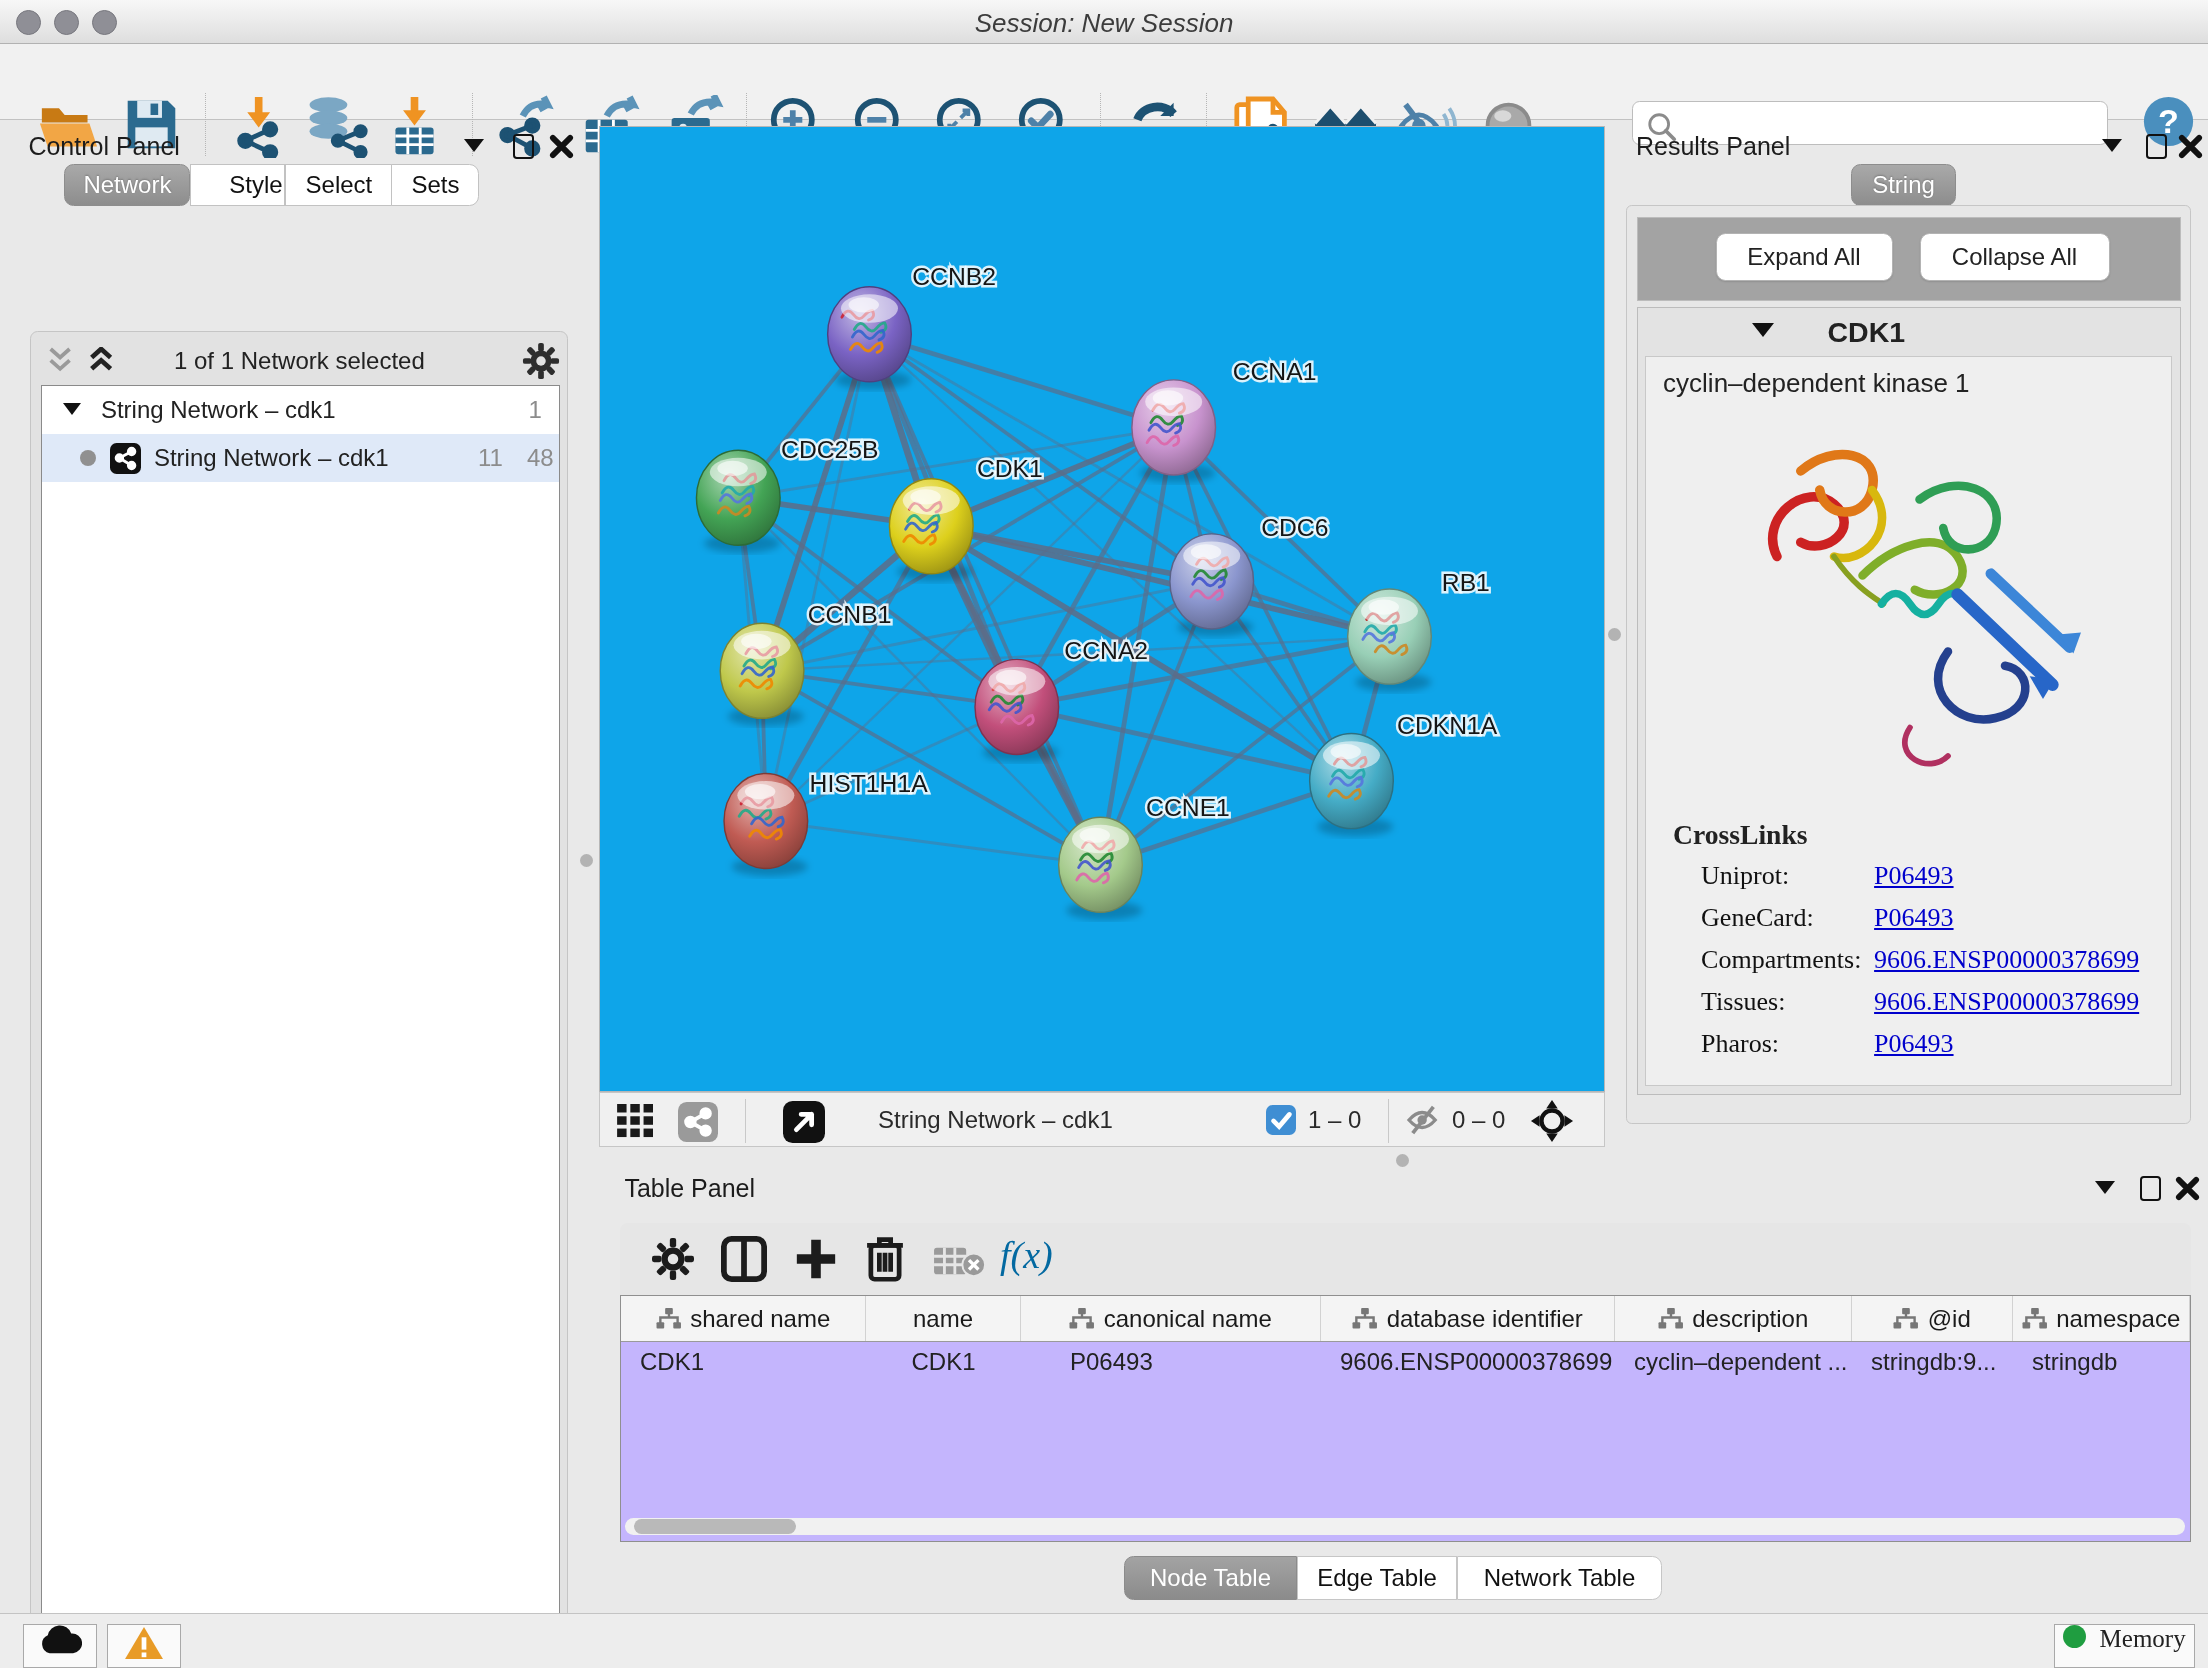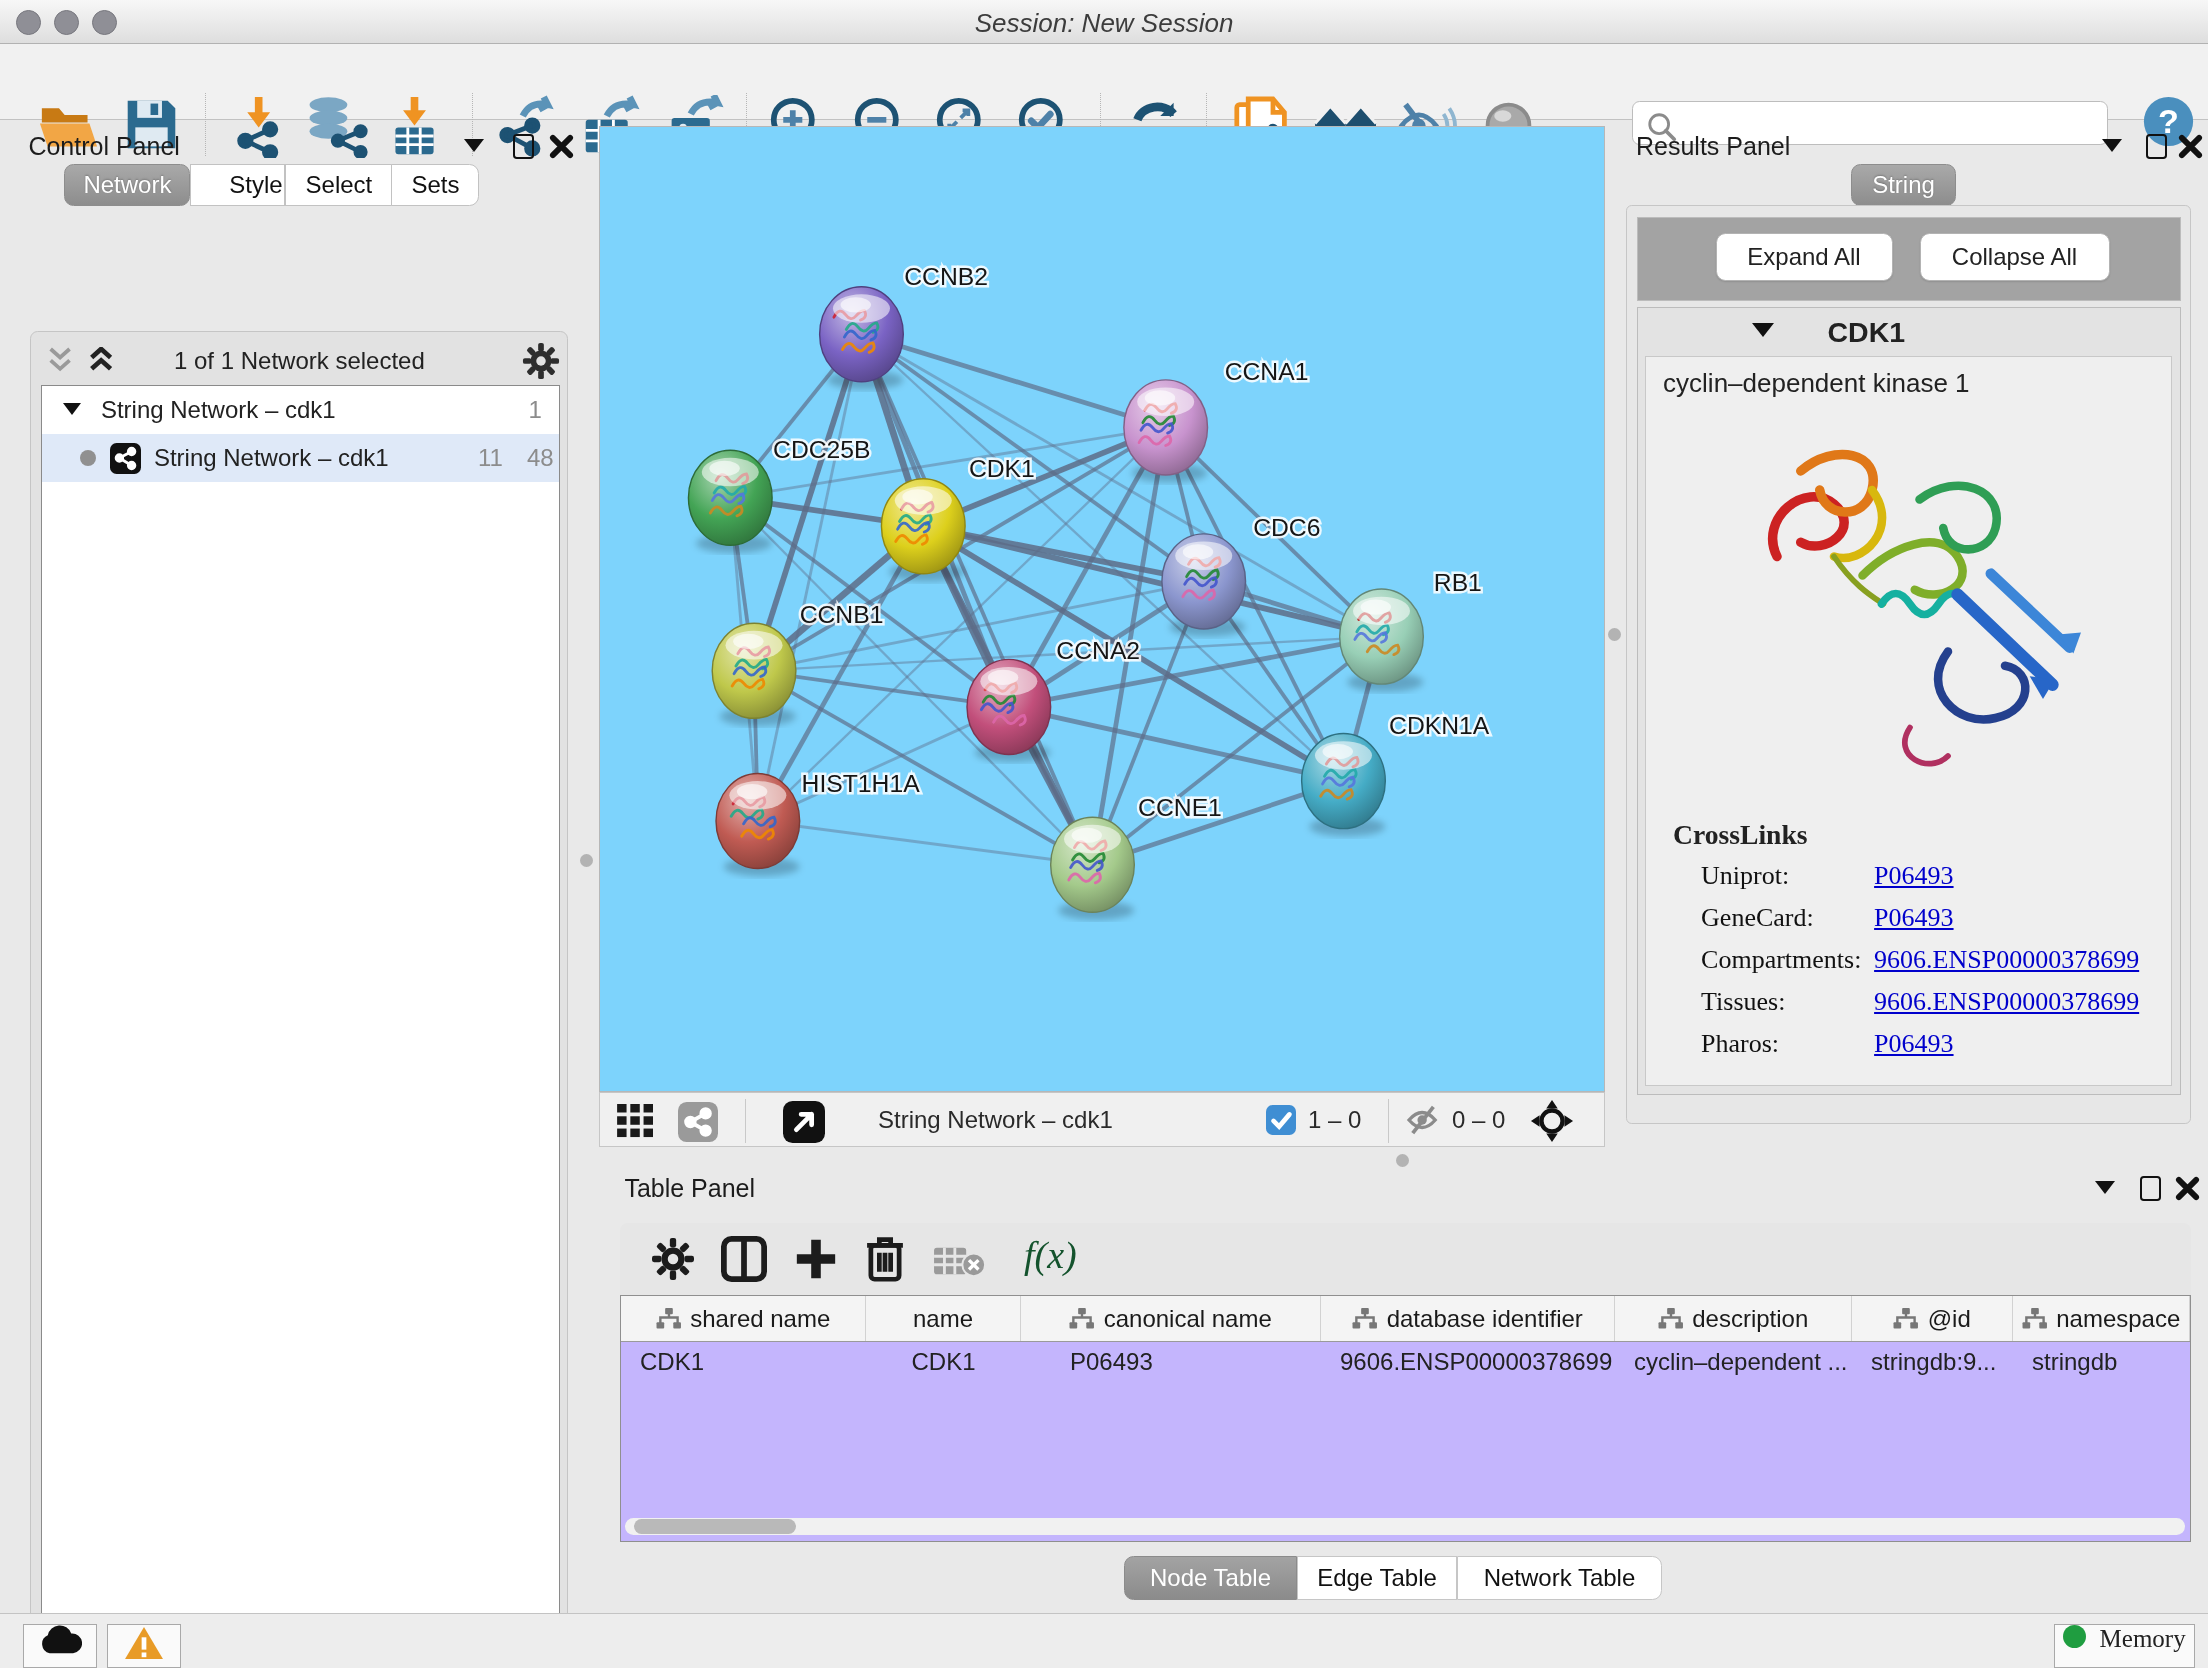--- a/index.html
+++ b/index.html
@@ -41,21 +41,21 @@
   #cp-box { position:absolute; left:19px; top:205px; width:538px; height:1381px;
     background:#e2e2e2; border:1px solid #c5c5c5; border-radius:7.6px; }
   #cp-list { position:absolute; left:9.5px; top:53px; width:519px; height:1318px;
     background:#fff; border:1px solid #8a8a8a; }
   .cp-row { position:relative; height:48px; font-size:24px; line-height:48px; }
   #cp-row2 { background:#dfe9f8; }
   .gray { color:#8c8c8c; }
 
   
   #netview { position:absolute; left:599px; top:126px; width:1006px; height:966px;
-    background:#7dd3fc; border:1px solid #b7b7b7; }
+    background:#0ea5e9; border:1px solid #b7b7b7;padding-left:8px; }
   #netstatus { position:absolute; left:599px; top:1092px; width:1006px; height:55px;
     background:#f0f0f0; border:1px solid #c6c6c6; }
   .nssep { position:absolute; top:5.7px; height:44px; width:0; border-left:1px solid #c9c9c9; }
   .nstxt { position:absolute; top:13.3px; font-size:24px; color:#2a2a2a; }
   .handle { position:absolute; width:13.3px; height:13.3px; border-radius:50%; background:#b3b3b3; }
 
   
   #rp-outer { position:absolute; left:1626px; top:205px; width:565px; height:919px;
     background:#e7e7e7; border:1px solid #c6c6c6; border-radius:5.7px; }
   #rp-btnbox { position:absolute; left:9.5px; top:11.4px; width:544px; height:84px;
@@ -714,21 +714,21 @@
     <path d="M4 12 h38 M17 12 v-6 h12 v6 M17 20 v20 M23 20 v20 M29 20 v20" stroke="#1c1c1c" stroke-width="5" fill="none"></path>
   </svg>
   <svg class="abs" style="left:314px; top:21px;" width="53" height="34" viewBox="0 0 56 36">
     <rect x="0" y="4" width="34" height="28" rx="3" fill="#9a9a9a"></rect>
     <g stroke="#e6e6e6" stroke-width="3">
         <path d="M0 13 h34 M0 22 h34 M11 4 v28 M22 4 v28"></path>
       </g>
     <circle cx="42" cy="22" r="12" fill="#9a9a9a" stroke="#e6e6e6" stroke-width="2"></circle>
     <path d="M37 17 l10 10 M47 17 l-10 10" stroke="#fff" stroke-width="3.5"></path>
   </svg>
-  <div class="abs" style="left:380px; top:9.5px; font-size:38px; color:#14532d; font-style:italic; font-family:'Liberation Serif',serif;margin-left:24px;">f(x)</div>
+  <div class="abs" style="left:380px; top:9.5px; font-size:38px; color:#0369a1; font-style:italic; font-family:'Liberation Serif',serif;">f(x)</div>
 </div>
 
 <div id="tp-table">
   <div id="tp-head">
       <div class="th" style="width: 245px;">
         <svg width="25" height="23" viewBox="0 0 26 24">
           <path d="M13.5 7 v4 M4.5 18 v-7 h18 v7" stroke="#777" stroke-width="2.5" fill="none"></path>
           <rect x="9.5" y="1" width="8" height="6.5" rx="1" fill="#777"></rect>
           <rect x="0.5" y="16" width="8" height="6.5" rx="1" fill="#777"></rect>
           <rect x="18" y="16" width="8" height="6.5" rx="1" fill="#777"></rect>

